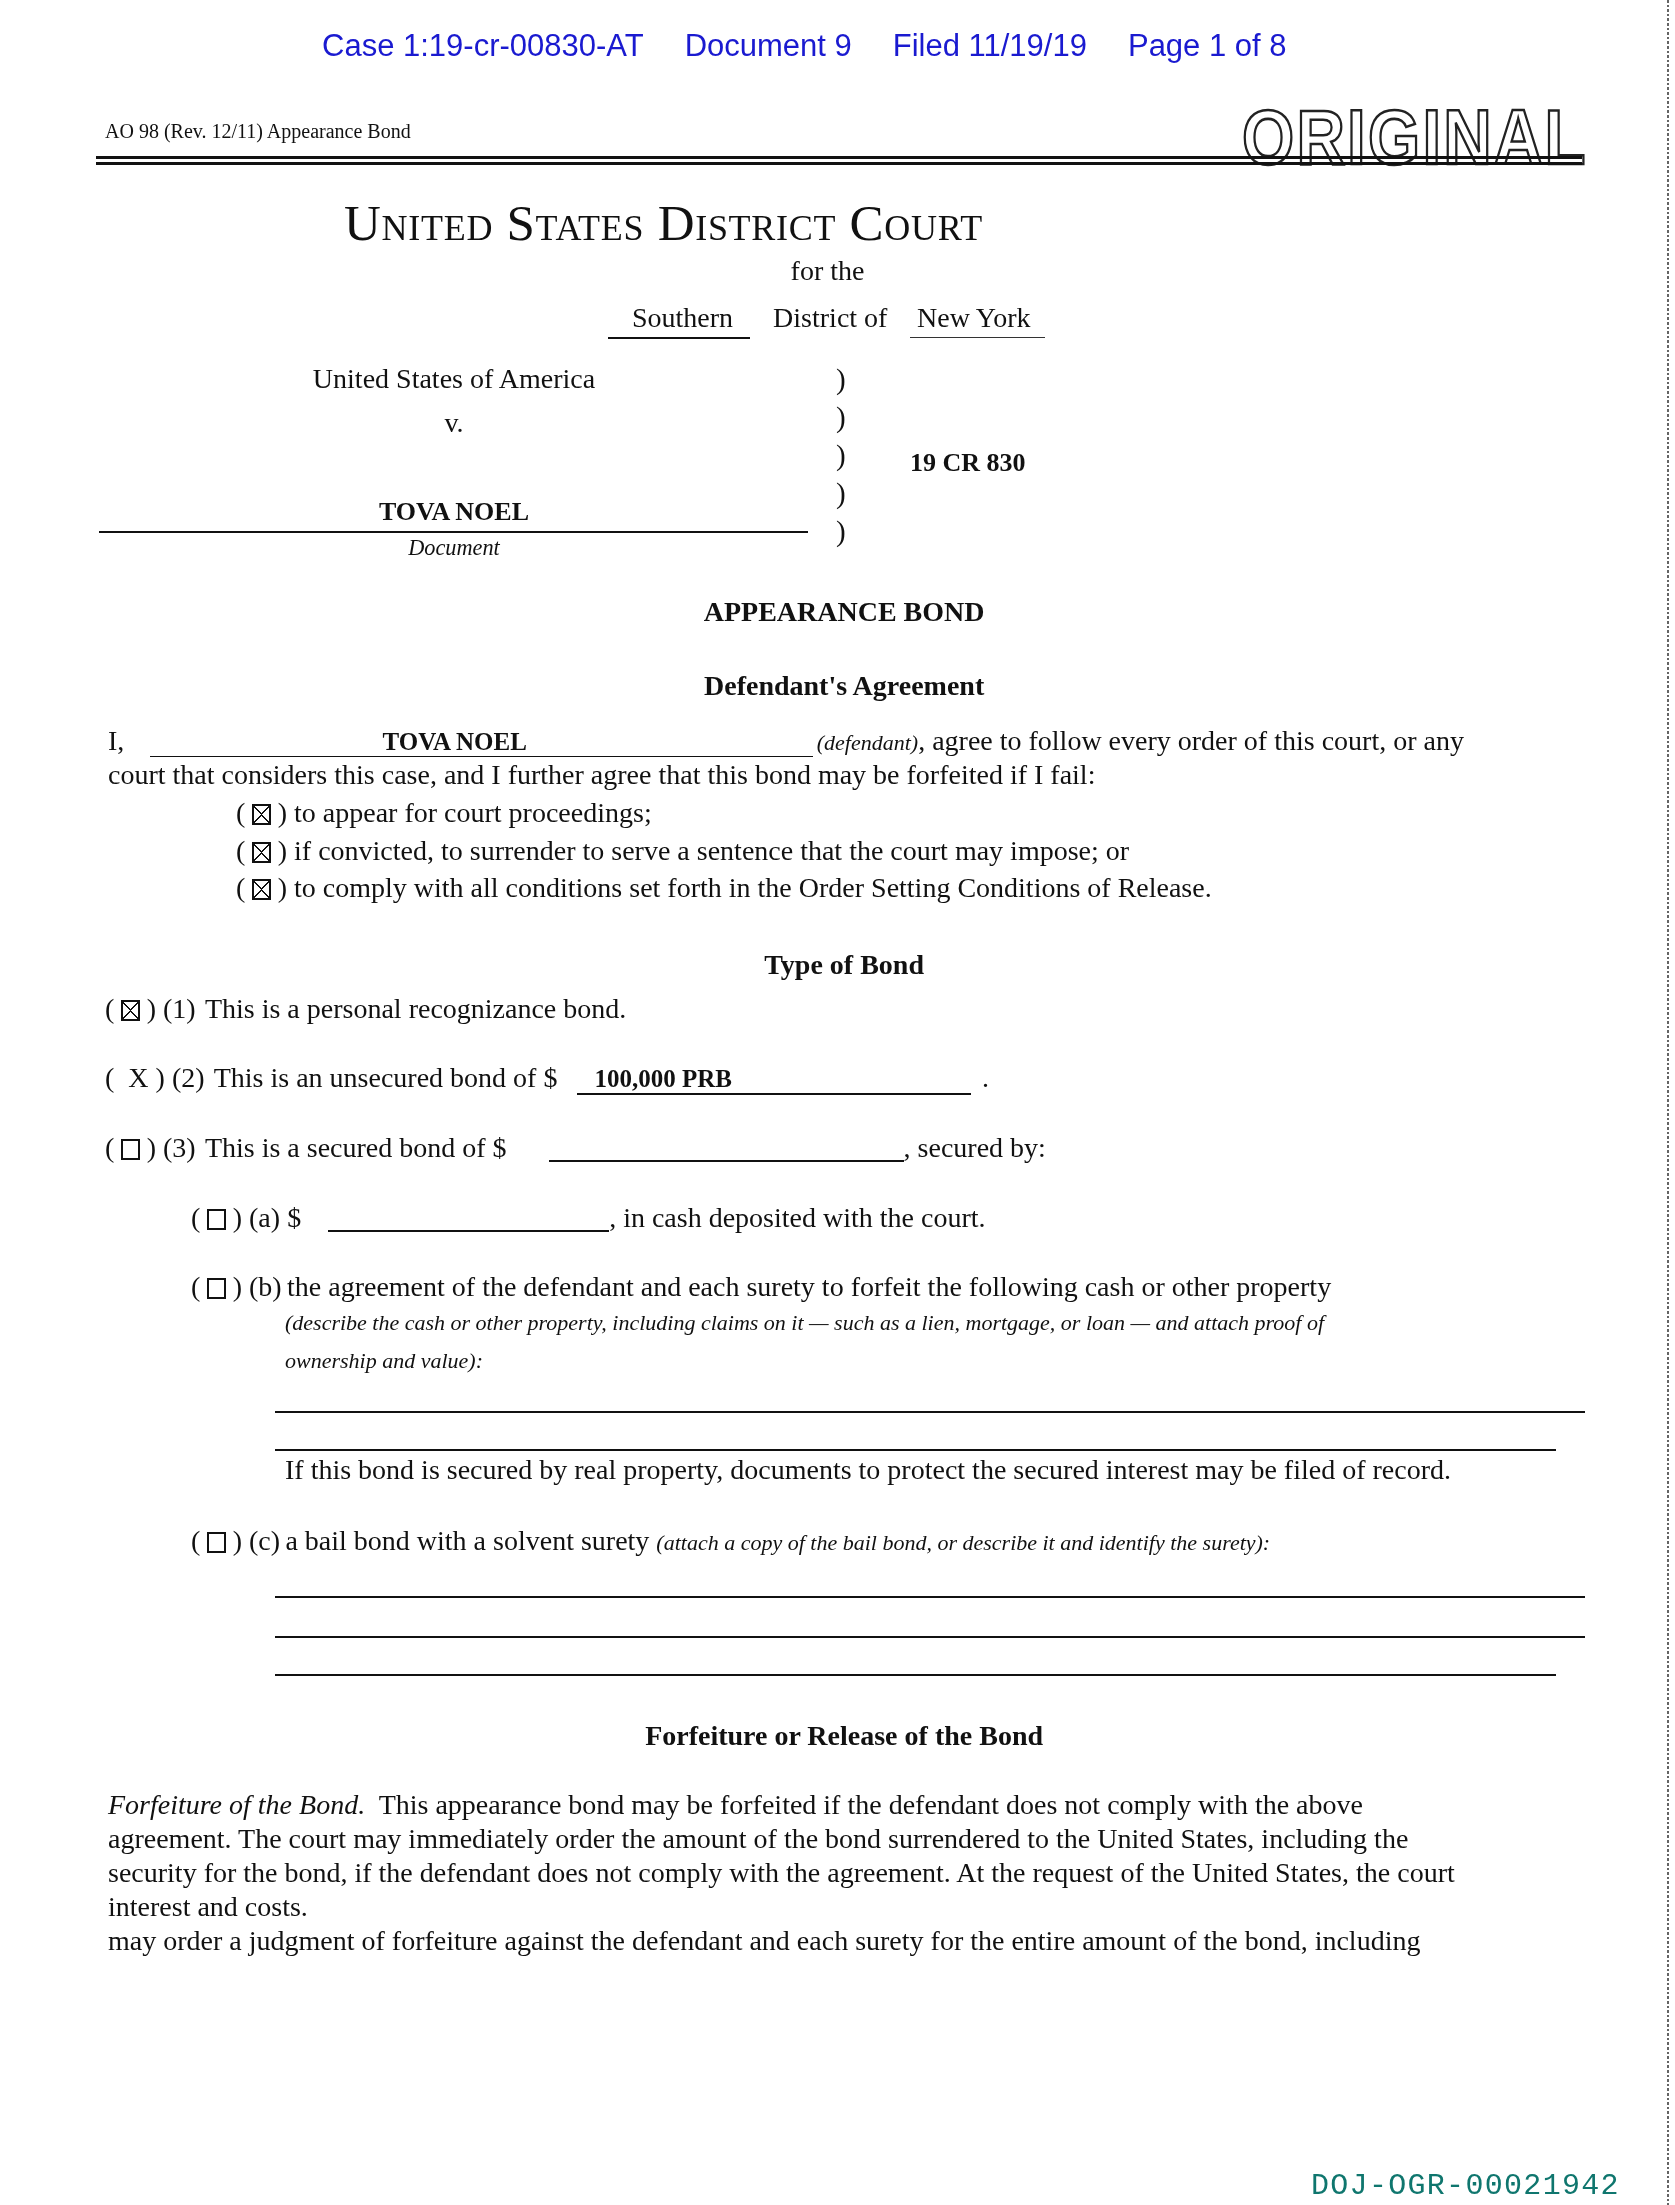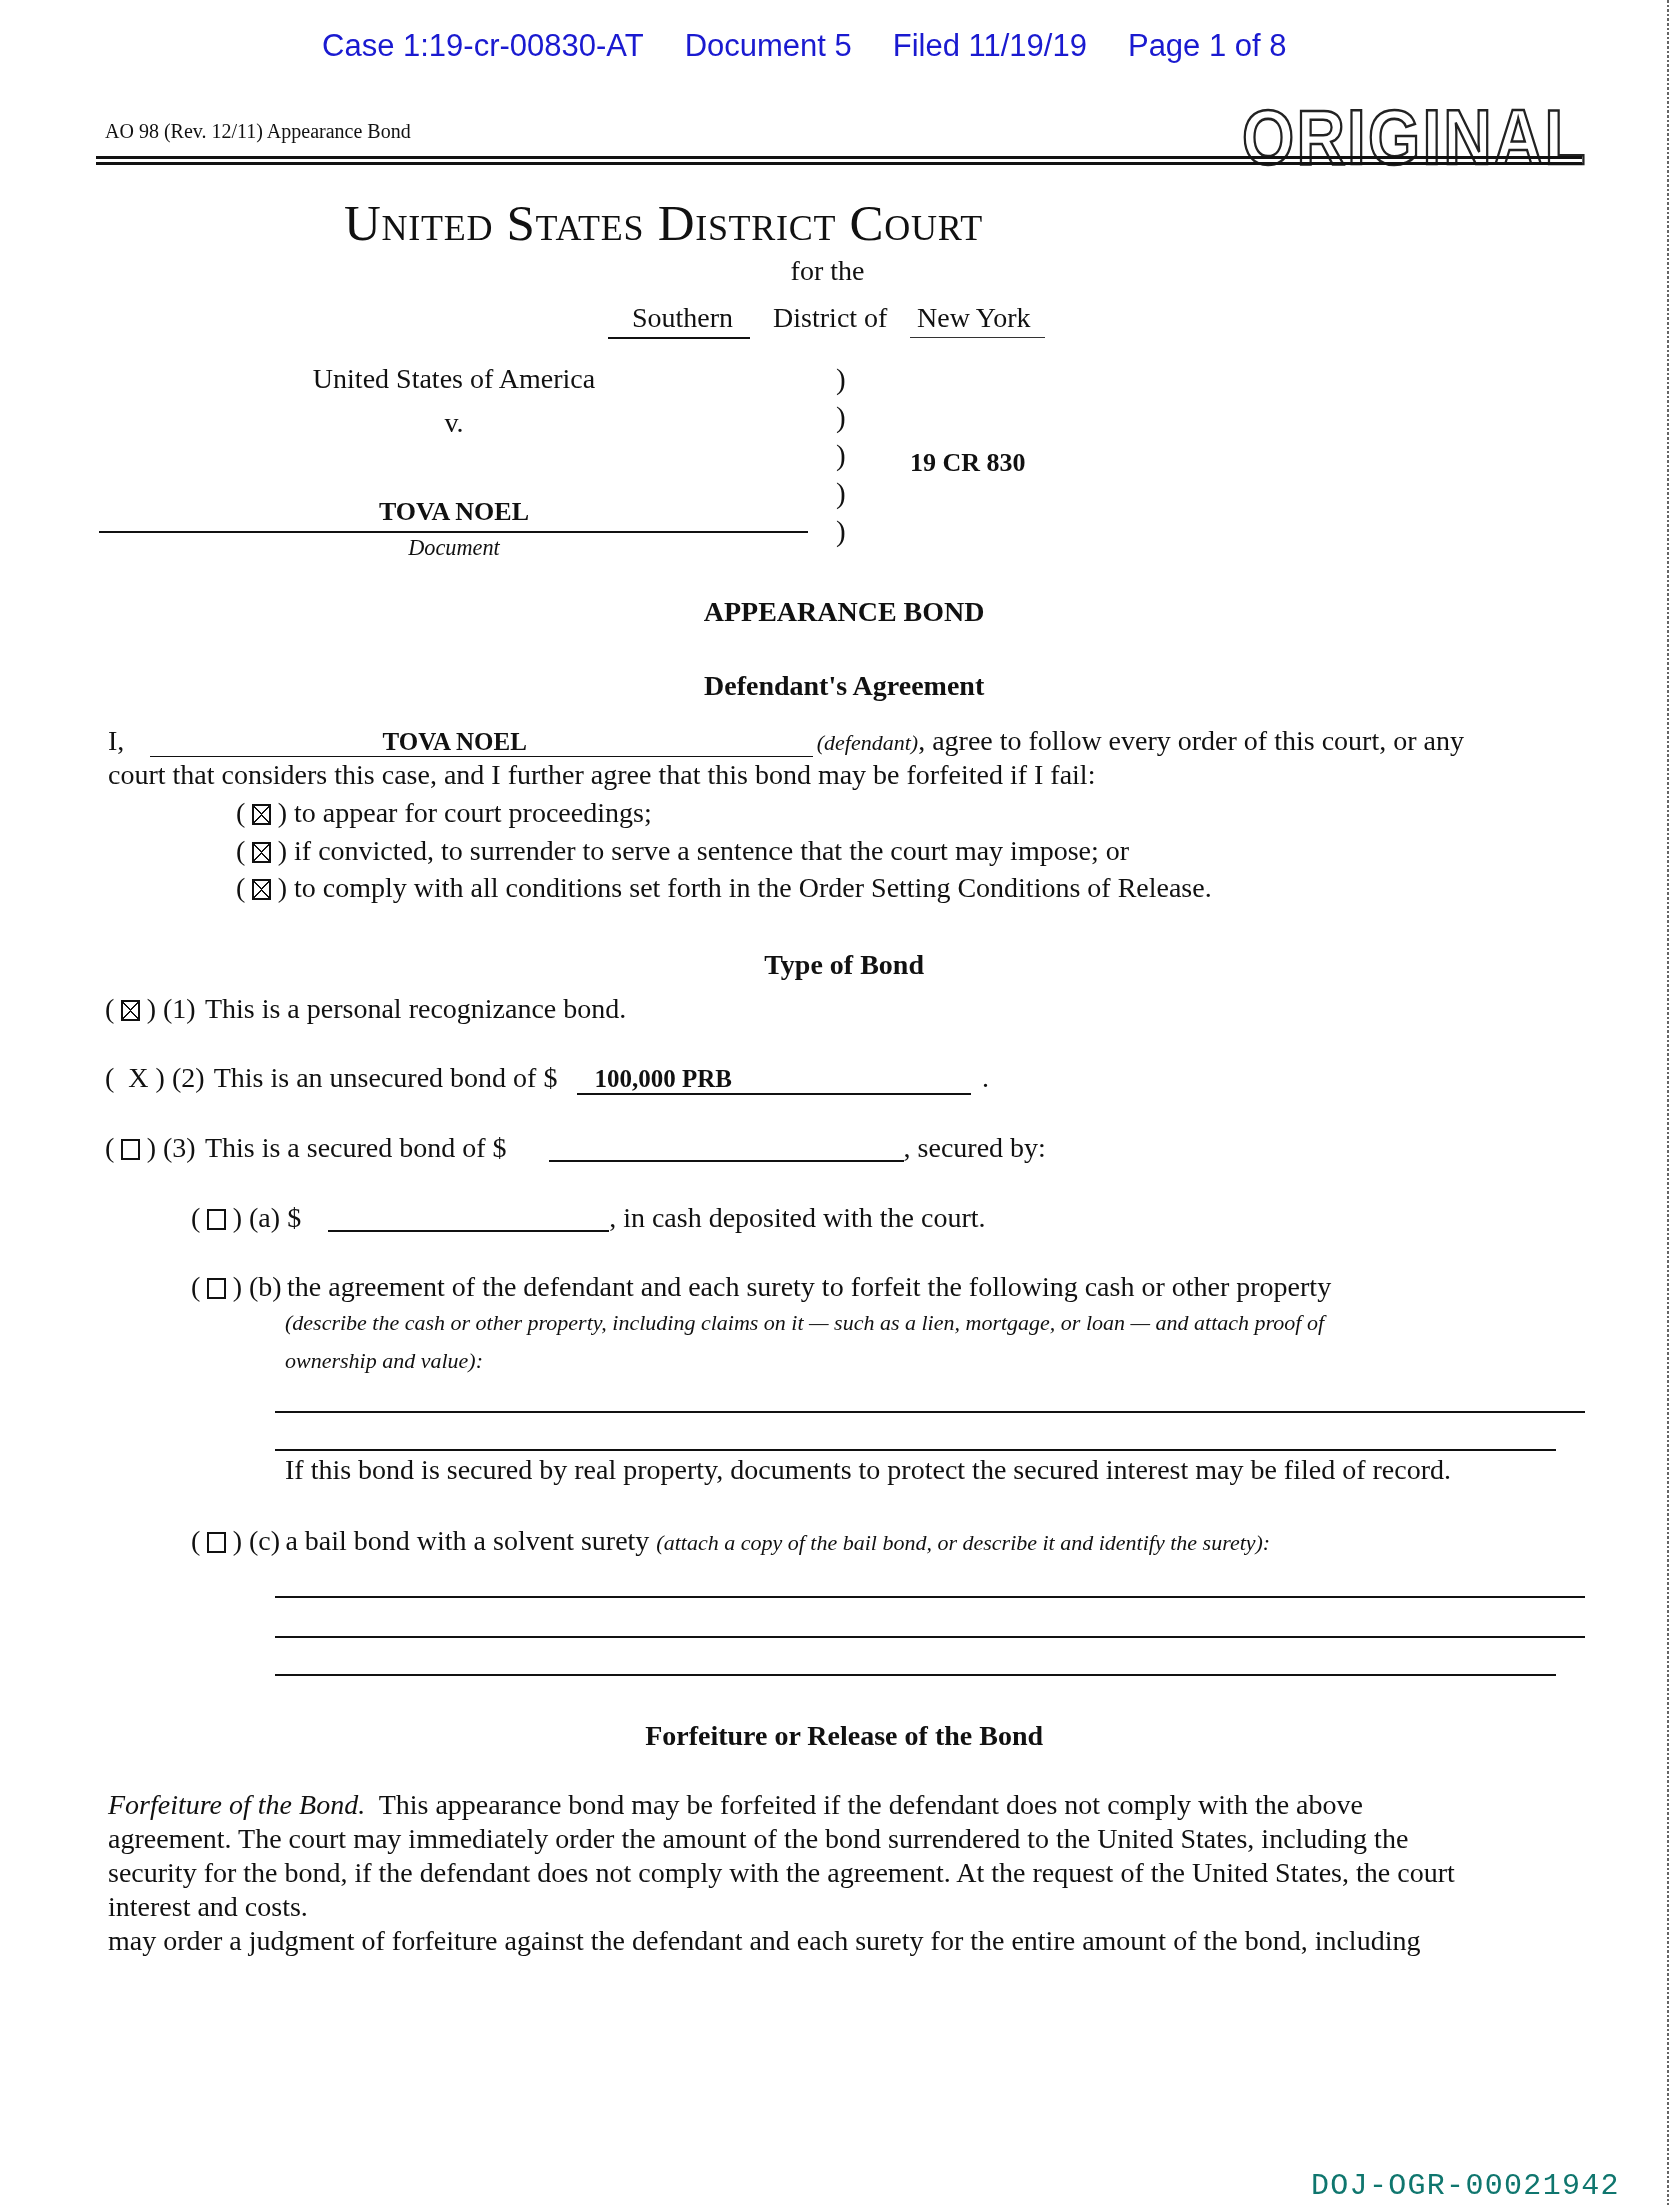--- a/index.html
+++ b/index.html
@@ -42,21 +42,21 @@
   .para { left:108px; width:1465px; font-size:28px; line-height:34px; white-space:normal; }
   .doj-stamp { top:2169px; left:1311px; font-family:"Liberation Mono", monospace; font-size:30px; color:#0f766e; letter-spacing:1.3px; }
   .scan-edge { top:0; left:1667px; width:2px; height:2205px;
                background:repeating-linear-gradient(to bottom, #222 0 2.6px, transparent 2.6px 4.6px); opacity:0.7; }
   .blank-u { display:inline-block; border-bottom:2px solid #111; }
 </style>
 </head>
 <body>
 
 <div class="abs case-header">
-  <span>Case 1:19-cr-00830-AT</span><span>Document 5</span><span>Filed 11/19/19</span><span style="margin-right:0">Page 1 of 8</span>
+  <span>Case 1:19-cr-00830-AT</span><span>Document 9</span><span>Filed 11/19/19</span><span style="margin-right:0">Page 1 of 8</span>
 </div>
 
 <div class="abs form-id">AO 98 (Rev. 12/11) Appearance Bond</div>
 <div class="abs original-stamp">ORIGINAL</div>
 <div class="abs rule1"></div>
 <div class="abs rule2"></div>
 
 <div class="abs court-title"><span class="ct">United States District Court</span></div>
 <div class="abs for-the"><span>for the</span></div>
 <div class="abs district-row">

